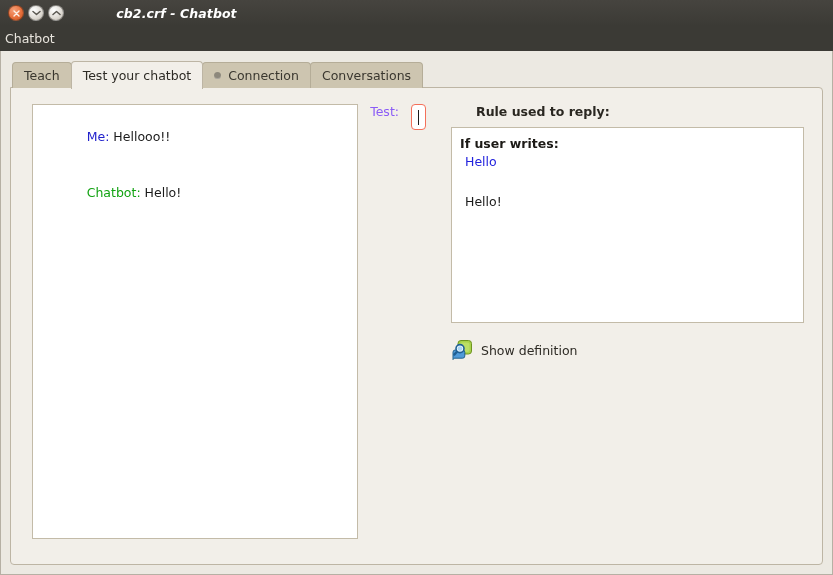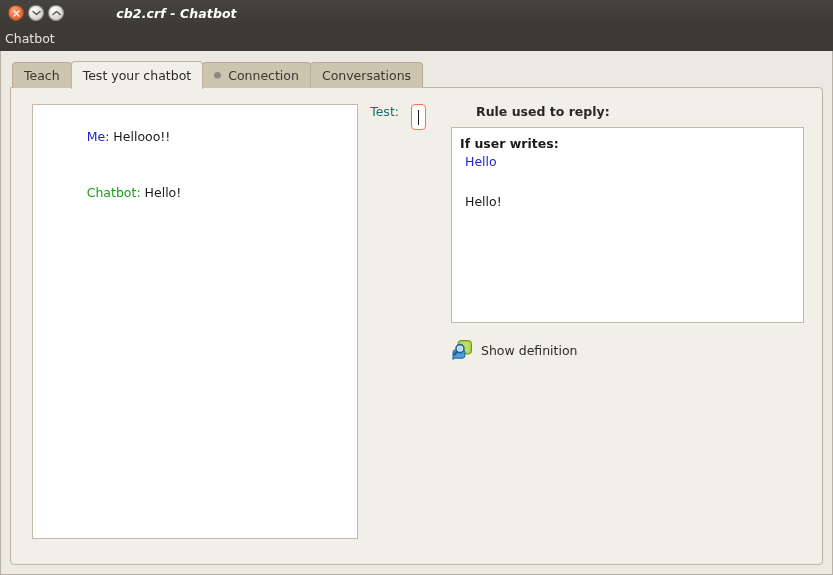--- a/index.html
+++ b/index.html
@@ -149,21 +149,21 @@
     color: #1a1a1a;
     margin-bottom: 11px;
   }
   .chat-line { white-space: pre; }
   .spk-me    { color: #2222cc; }
   .spk-bot   { color: #13a313; }
   .msg-text  { color: #1a1a1a; }
 
   #test-label {
     font-size: 12.5px;
-    color: #0f766e;
+    color: #8b5cf6;
     margin-bottom: 5px;
   }
   #test-input {
     height: 26px;
     background: #ffffff;
     border: 1.6px solid #f4705a;
     border-radius: 4px;
     display: flex; align-items: center;
     padding: 0 6px;
     font-size: 12.5px;

